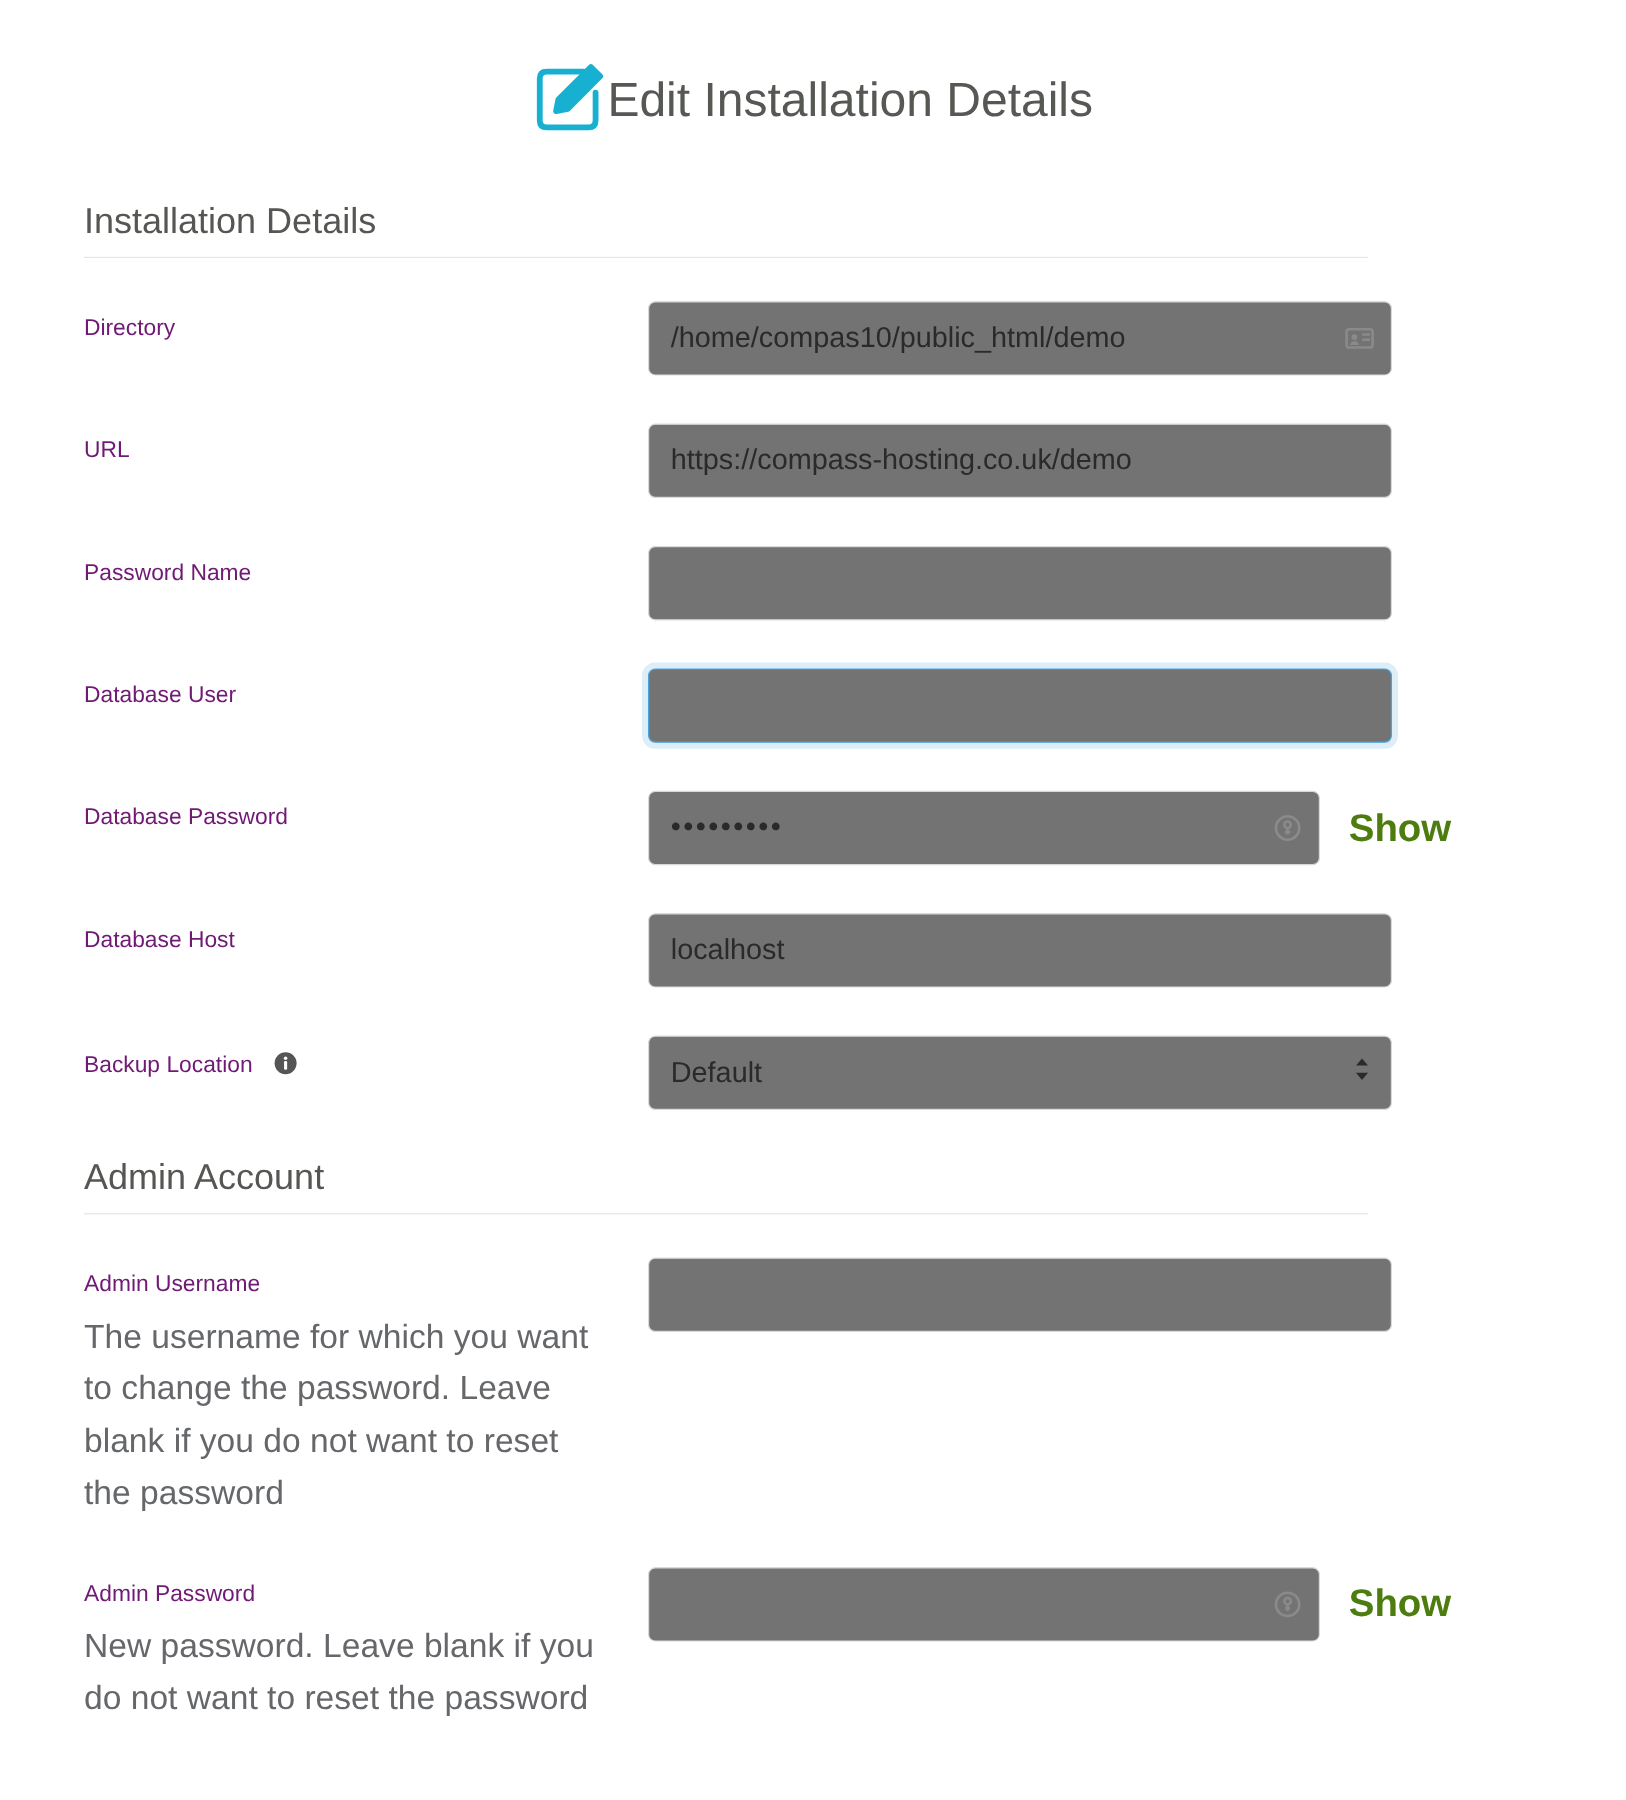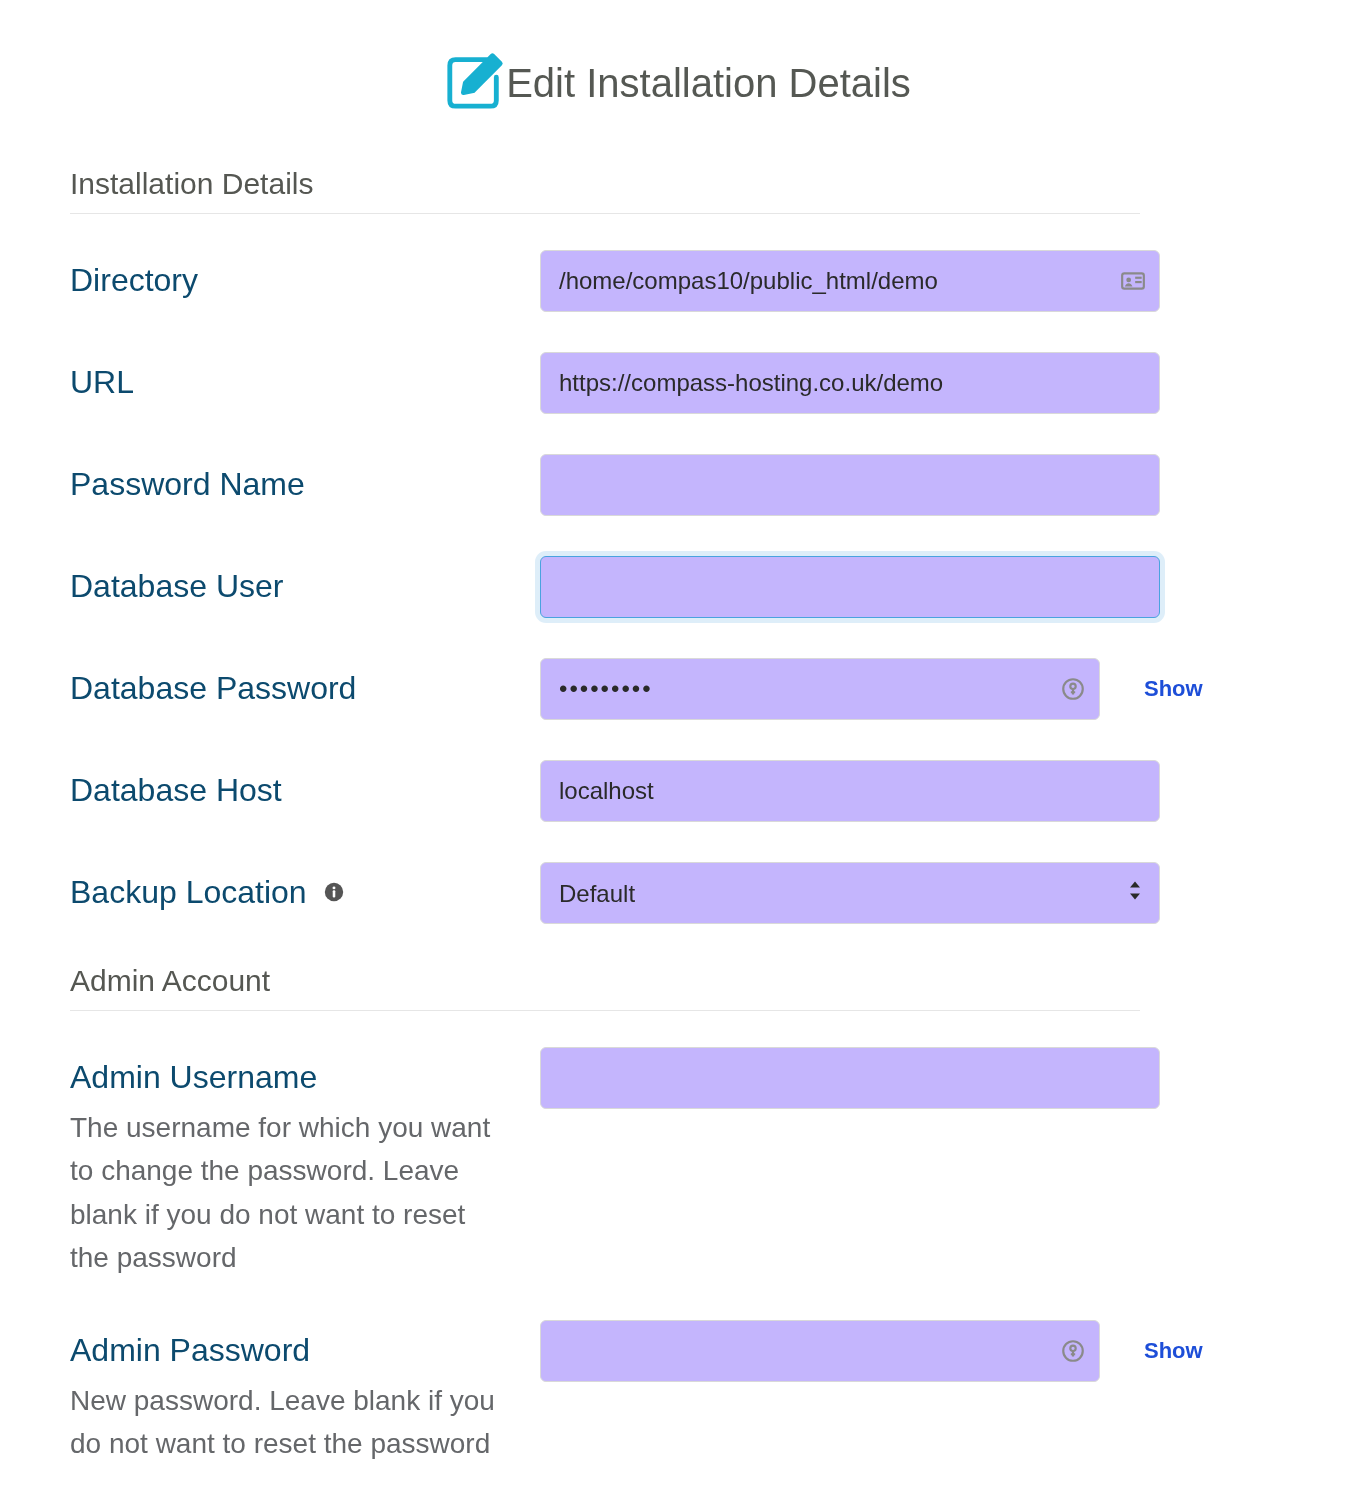--- a/index.html
+++ b/index.html
@@ -44,22 +44,22 @@
       align-items: flex-start;
       margin-bottom: 40px;
       max-width: 1150px;
     }
     .label-col {
       flex: 0 0 470px;
       padding-top: 12px;
       padding-right: 30px;
     }
     .field-label {
-      font-size: 32px;
-      color: #0c4a6e;
+      font-size: 19px;
+      color: #701a75;
     }
     .help-text {
       margin-top: 10px;
       font-size: 28px;
       line-height: 1.55;
       color: #65676a;
       max-width: 460px;
     }
     .label-line { display: inline-flex; align-items: center; gap: 16px; }
 
@@ -72,21 +72,21 @@
 
     .text-input,
     .select-input {
       width: 620px;
       height: 62px;
       border: 1px solid #d9d9d9;
       border-radius: 6px;
       padding: 0 50px 0 18px;
       font-size: 24px;
       color: #2a2a2a;
-      background: #c4b5fd;
+      background: #737373;
       outline: none;
     }
     .text-input.pw {
       letter-spacing: 2px;
       font-family: inherit;
       width: 560px;
     }
     .text-input.focused {
       border-color: #4aa3df;
       box-shadow: 0 0 0 5px rgba(74,163,223,0.18);
@@ -111,26 +111,25 @@
       position: absolute;
       right: 18px;
       top: 50%;
       transform: translateY(-50%);
       color: #2a2a2a;
       pointer-events: none;
     }
     .select-input { appearance: none; -webkit-appearance: none; }
 
     .show-link {
-      font-size: 22px;
+      font-size: 32px;
       font-weight: 600;
-      color: #1d4ed8;
+      color: #4d7c0f;
       cursor: pointer;
       user-select: none;
-      margin-left: 20px;
     }
     .info-icon svg { width: 22px; height: 22px; display: inline-block; vertical-align: -3px; }
   </style>
 </head>
 <body>
 
 <div class="page-title-row">
   <span class="icon">
     <svg viewBox="0 0 64 64" fill="none" stroke="#17b0d1" stroke-width="5" stroke-linecap="round" stroke-linejoin="round">
       <path d="M44 10 L12 10 Q6 10 6 16 L6 52 Q6 58 12 58 L48 58 Q54 58 54 52 L54 28"></path>

